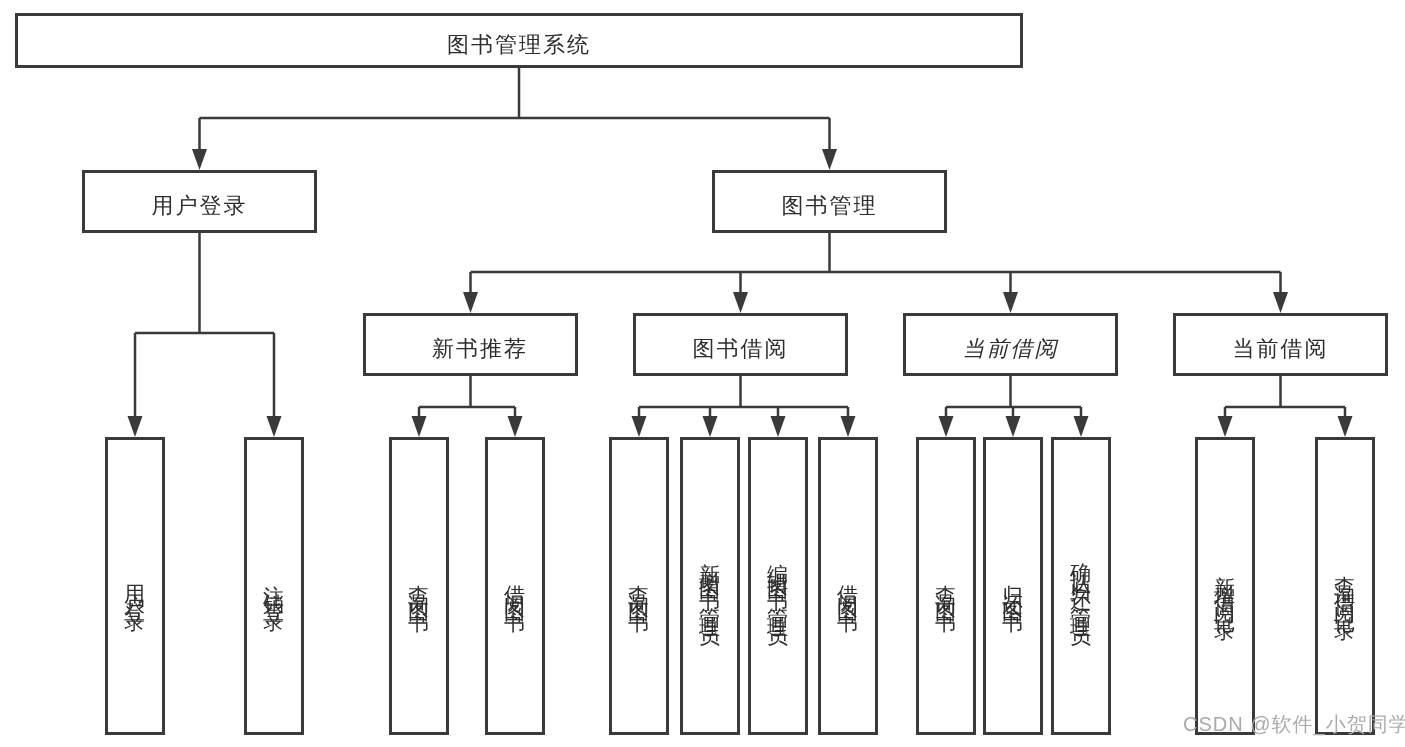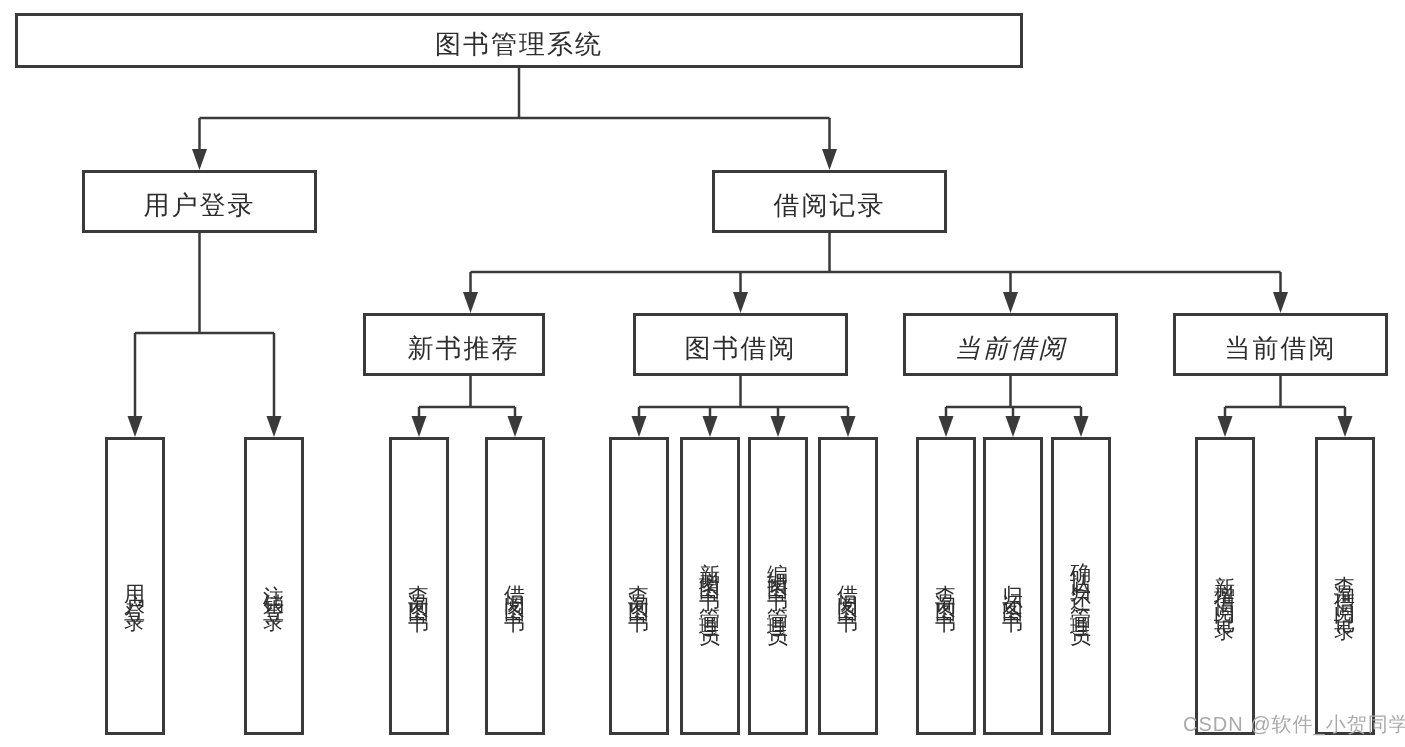--- a/index.html
+++ b/index.html
@@ -27,21 +27,21 @@
     position: absolute;
     box-sizing: border-box;
     background: #ffffff;
     border: 3px solid #3a3a3a;
     display: flex;
     align-items: center;
     justify-content: center;
     color: #2d2d2d;
   }
   .node.h span {
-    font-size: 26px;
+    font-size: 22px;
     letter-spacing: 2px;
     white-space: nowrap;
     margin-top: 8px;
   }
   .node.v .vtext {
     writing-mode: vertical-lr;
     text-orientation: mixed;
     font-size: 21px;
     line-height: 1;
     letter-spacing: 9px;
@@ -96,24 +96,24 @@
   </svg>
 
   <div class="node h" style="left:15px; top:13px; width:1008px; height:55px;">
     <span>图书管理系统</span>
   </div>
 
   <div class="node h" style="left:82px; top:170px; width:235px; height:63px;">
     <span>用户登录</span>
   </div>
   <div class="node h" style="left:712px; top:170px; width:235px; height:63px;">
-    <span>借阅记录</span>
+    <span>图书管理</span>
   </div>
 
-  <div class="node h" style="left:363px; top:313px; width:182px; height:63px;padding-left:19px;">
+  <div class="node h" style="left:363px; top:313px; width:215px; height:63px;padding-left:19px;">
     <span>新书推荐</span>
   </div>
   <div class="node h" style="left:633px; top:313px; width:215px; height:63px;">
     <span>图书借阅</span>
   </div>
   <div class="node h" style="left:903px; top:313px; width:215px; height:63px;font-style:italic;">
     <span>当前借阅</span>
   </div>
   <div class="node h" style="left:1173px; top:313px; width:215px; height:63px;">
     <span>当前借阅</span>

